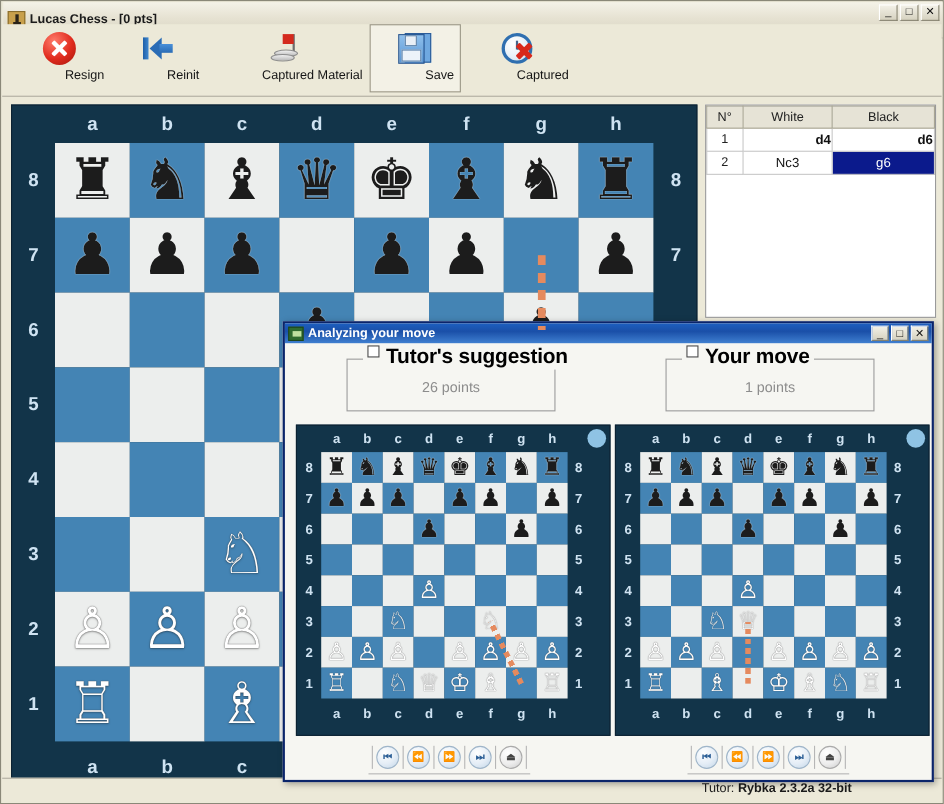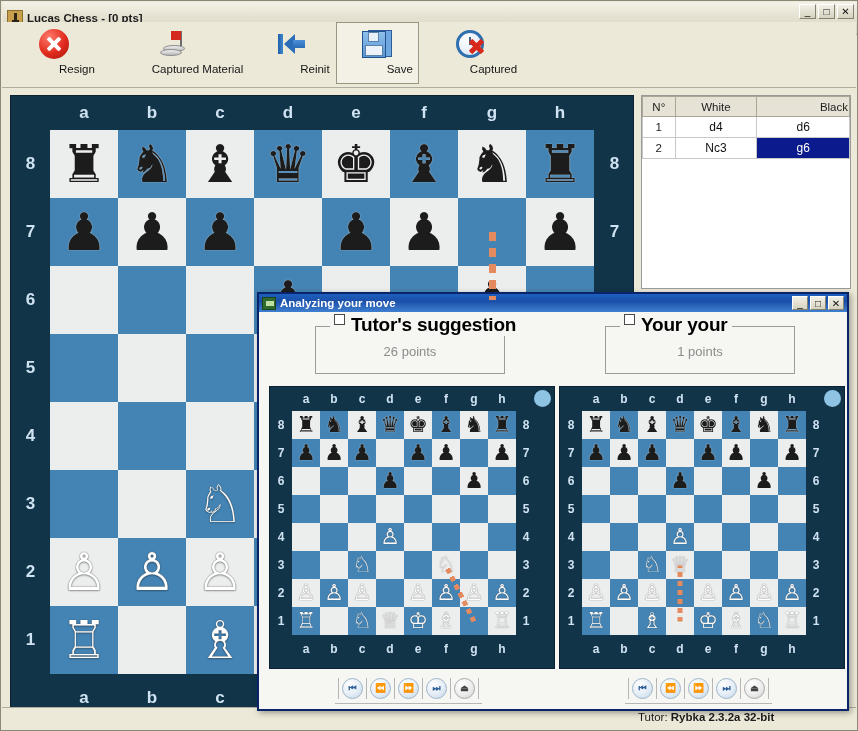--- a/index.html
+++ b/index.html
@@ -213,27 +213,27 @@
   }
   #movelist-table { width: 100%; border-collapse: collapse; }
   #movelist-table th {
     background: #e6e3d6;
     border: 1px solid #a9a694;
     font-size: 11.5px; font-weight: normal; color: #222;
     height: 20px;
   }
   #movelist-table th.c-no { width: 34px; }
   #movelist-table th.c-w  { width: 86px; }
-  #movelist-table th.c-b  { width: 98px; text-align: right; }
+  #movelist-table th.c-b  { width: 98px; }
   #movelist-table td {
     border: 1px solid #c8c8c8;
     height: 21px; text-align: center; font-size: 12px; color: #111;
   }
   #movelist-table td.num { color: #222; font-size: 11.5px; }
-  #movelist-table td.bold { font-weight: normal; }
+  #movelist-table td.bold { font-weight: bold; text-align: right; }
   #movelist-table td.sel {
     background: #0b1a8c; color: #ffffff; font-weight: normal;
   }
 
   
   #status-bar {
     position: absolute; left: 1px; bottom: 1px;
     width: 854px; height: 22px;
     background: #ece9d8;
     border-top: 1px solid #b0ada0;
@@ -385,38 +385,38 @@
 
   <div id="toolbar">
     <div class="tool-btn">
       <div class="tool-ico">
           <div class="ico-resign"></div>
         </div>
       <div class="tool-label">Resign</div>
     </div>
     <div class="tool-btn">
       <div class="tool-ico">
+        <div class="ico-reinit">
+            <div class="bar"></div>
+            <div class="tri"></div>
+            <div class="stem"></div>
+          </div>
+      </div>
+      <div class="tool-label">Reinit</div>
+    </div>
+    <div class="tool-btn">
+      <div class="tool-ico">
         <div class="ico-captured">
             <div class="pole"></div>
             <div class="flag"></div>
             <div class="plate p2"></div>
             <div class="plate p1"></div>
           </div>
       </div>
       <div class="tool-label">Captured Material</div>
-    </div>
-    <div class="tool-btn">
-      <div class="tool-ico">
-        <div class="ico-reinit">
-            <div class="bar"></div>
-            <div class="tri"></div>
-            <div class="stem"></div>
-          </div>
-      </div>
-      <div class="tool-label">Reinit</div>
     </div>
     <div class="tool-btn selected">
       <div class="tool-ico">
         <div class="ico-save">
             <div class="back"></div>
             <div class="front"></div>
             <div class="shutter"></div>
             <div class="lbl"></div>
           </div>
       </div>
@@ -658,21 +658,21 @@
       <div class="gb-legend">
         <span class="gb-check"></span>
         <span class="gb-title">Tutor's suggestion</span>
       </div>
       <div class="gb-points">26 points</div>
     </div>
 
     <div class="groupbox" id="gb-your">
       <div class="gb-legend">
         <span class="gb-check"></span>
-        <span class="gb-title">Your your</span>
+        <span class="gb-title">Your move</span>
       </div>
       <div class="gb-points">1 points</div>
     </div>
 
     <div class="mini-board" id="mini-left">
       <div class="mini-grid" id="mini-left-grid">
           <div class="mn-file"></div>
           <div class="mn-file">a</div>
           <div class="mn-file">b</div>
           <div class="mn-file">c</div>

